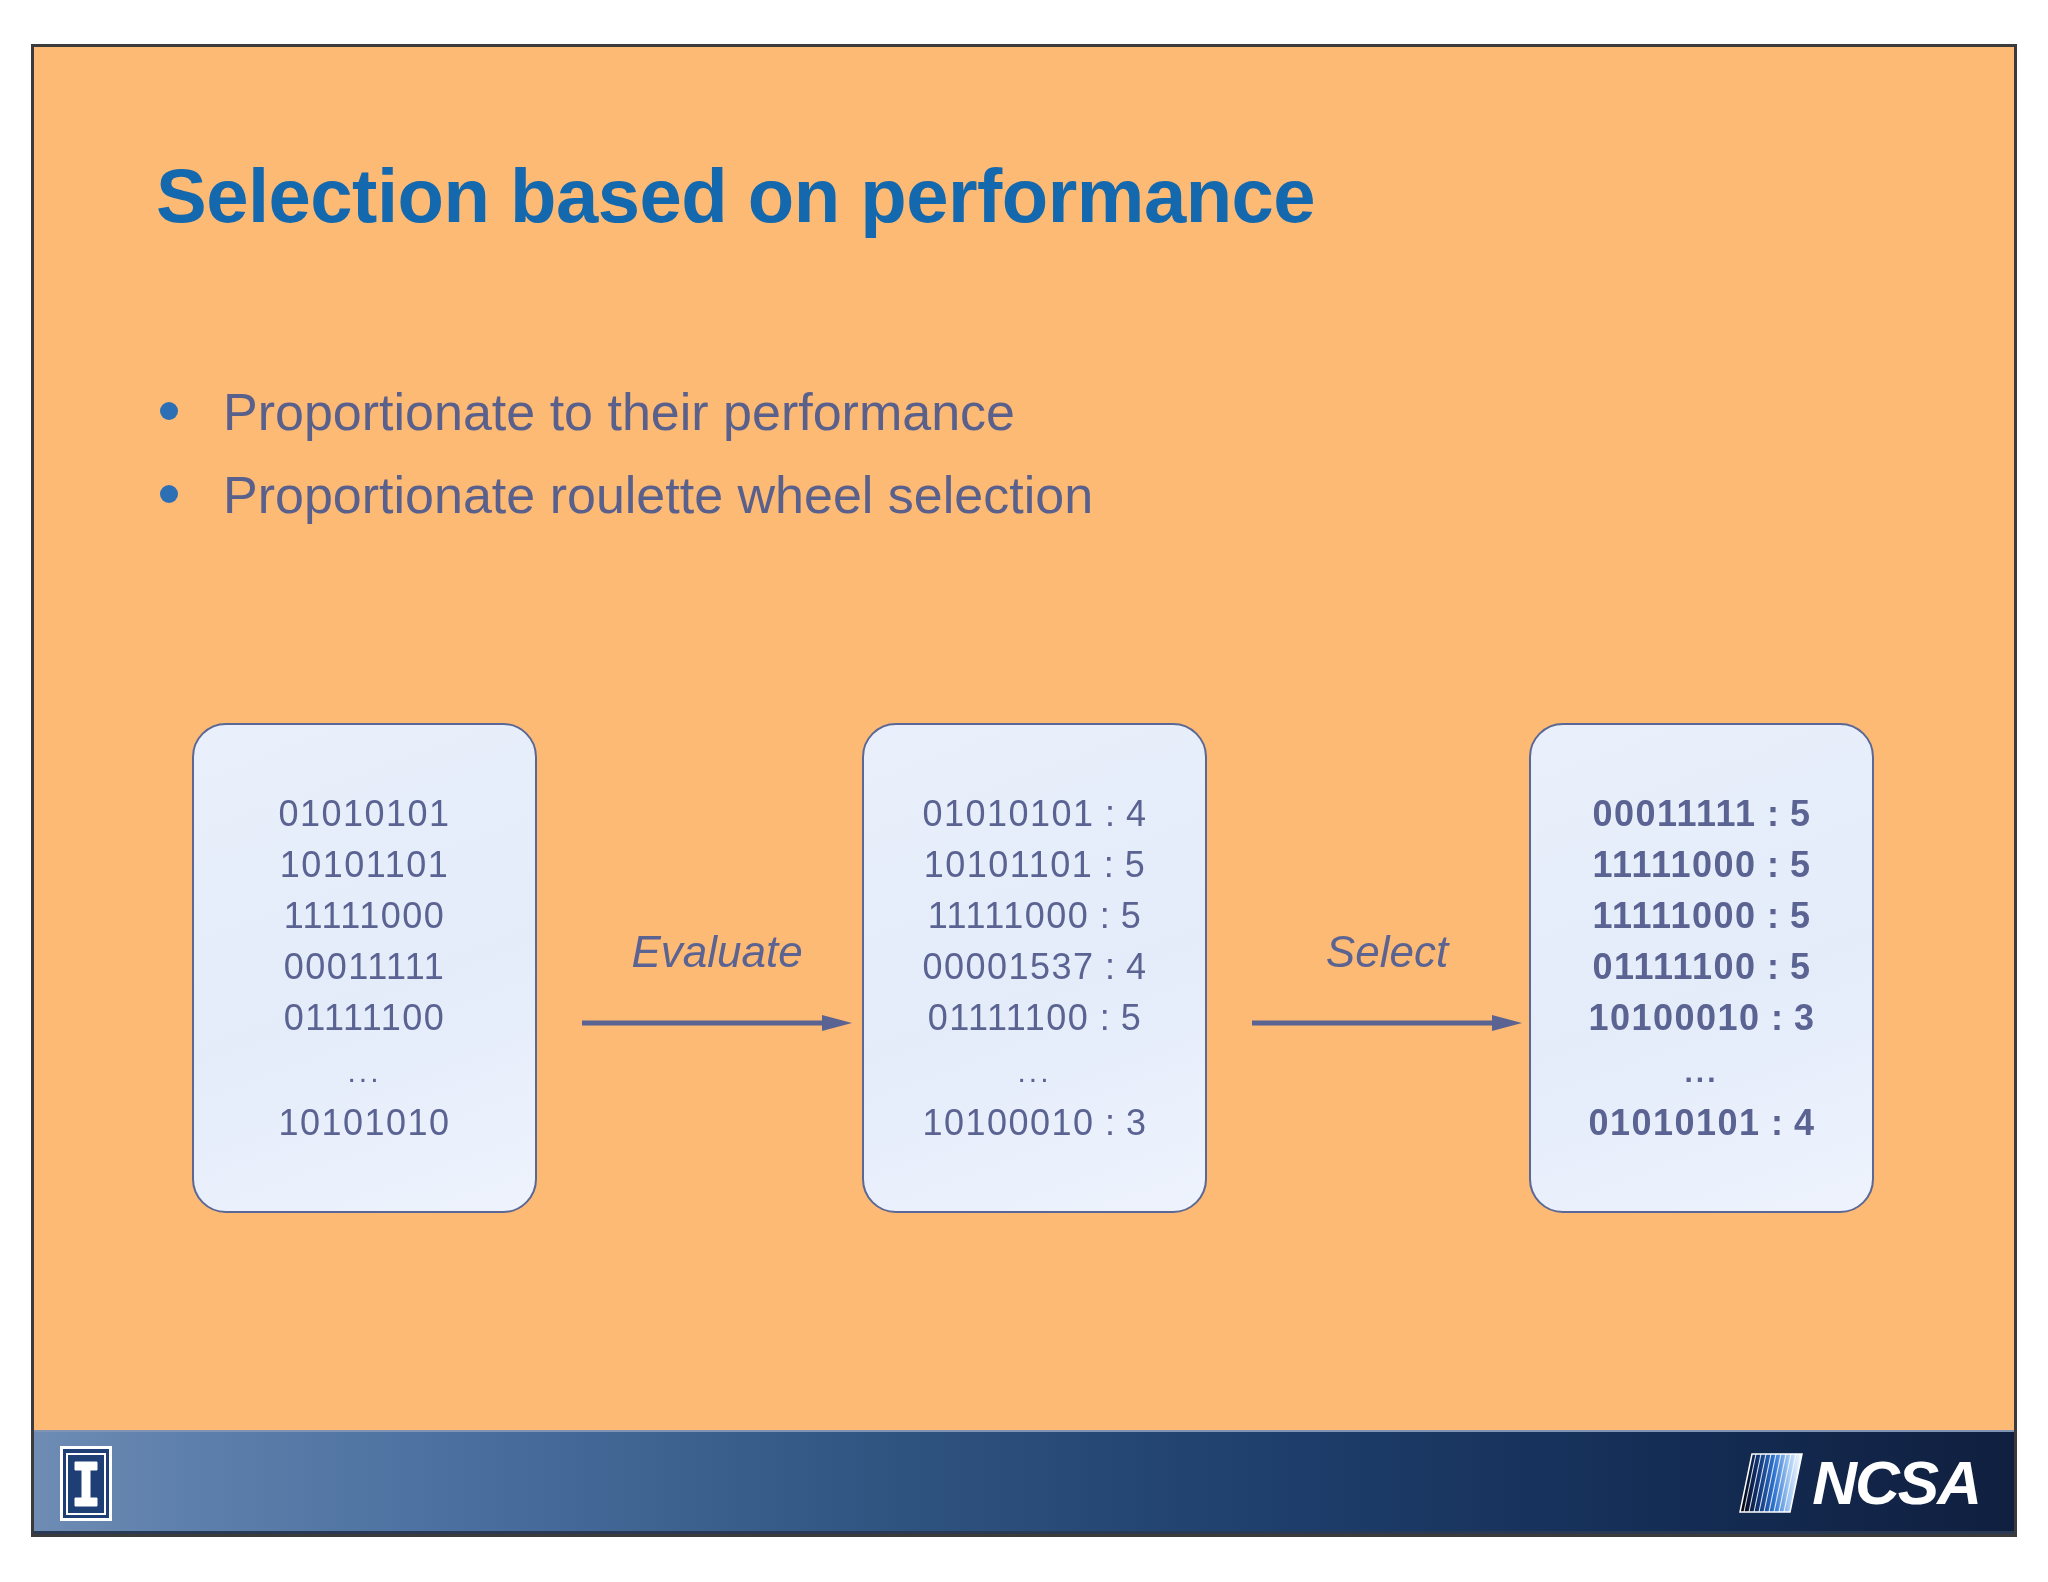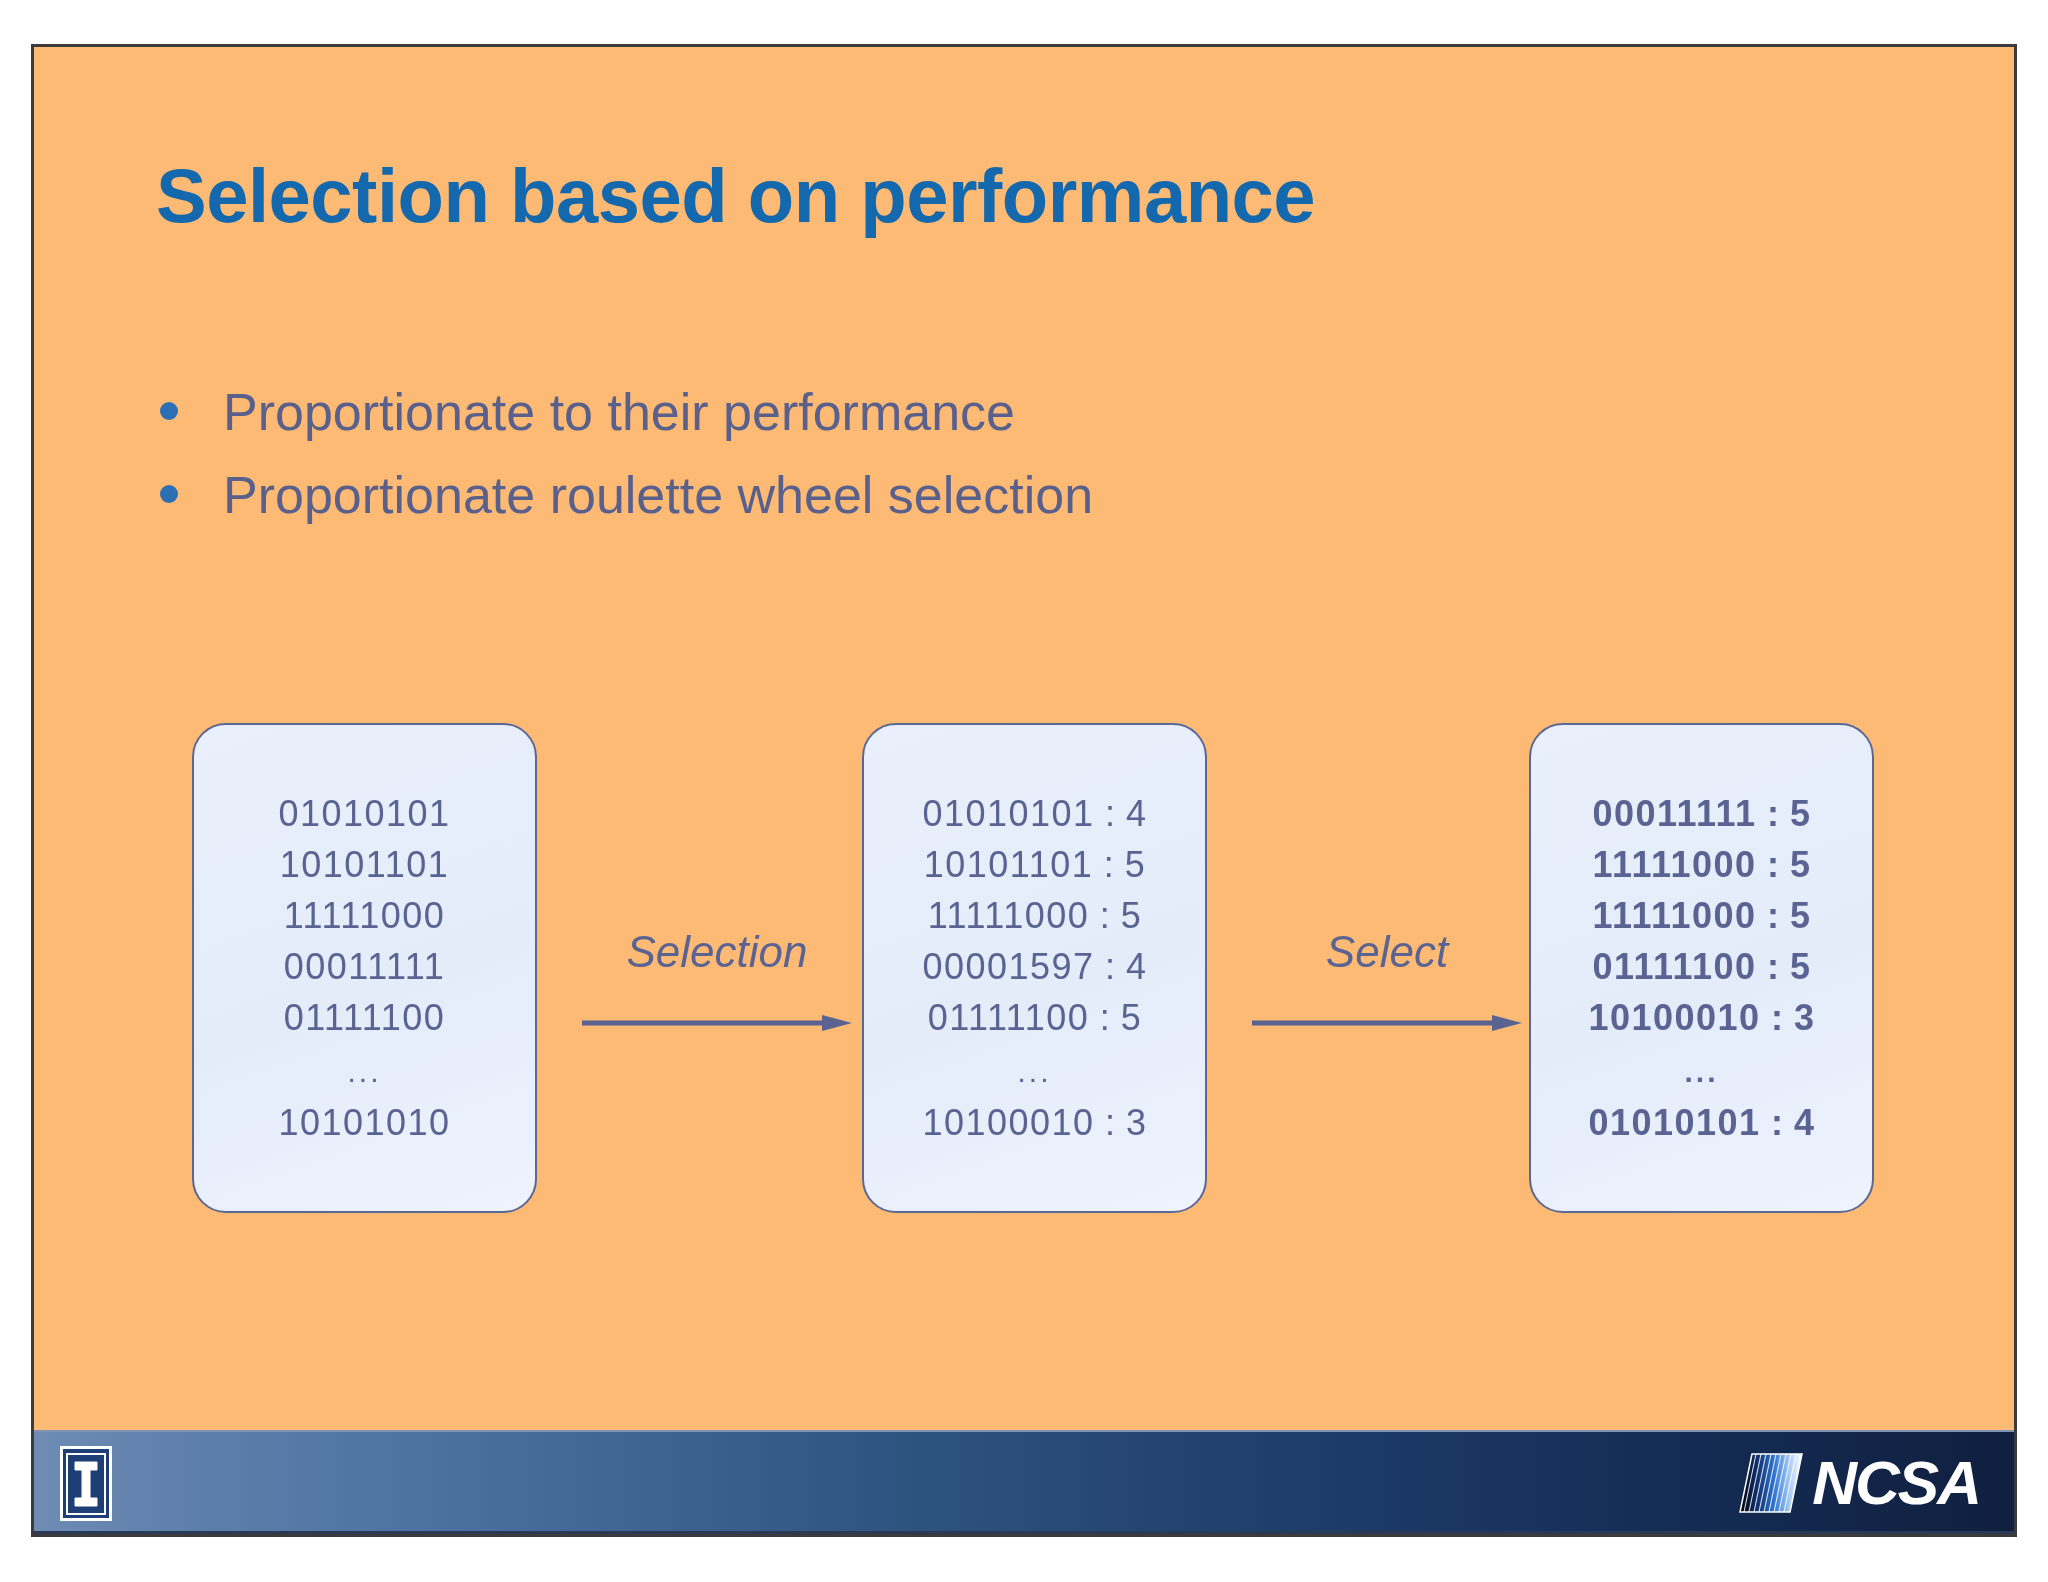--- a/index.html
+++ b/index.html
@@ -229,33 +229,33 @@
           <div class="row"><span>10101101</span></div>
           <div class="row"><span>11111000</span></div>
           <div class="row"><span>00011111</span></div>
           <div class="row"><span>01111100</span></div>
           <div class="row ellipsis"><span>...</span></div>
           <div class="row"><span>10101010</span></div>
         </div>
     </div>
 
     <div class="arrow-group a1">
-      <div class="arrow-label">Selection</div>
+      <div class="arrow-label">Evaluate</div>
       <svg class="arrow-line" viewBox="0 0 270 20" preserveAspectRatio="none">
         <line x1="0" y1="10" x2="245" y2="10" stroke="#5a6392" stroke-width="5"></line>
         <polygon points="240,2 270,10 240,18" fill="#5a6392"></polygon>
       </svg>
     </div>
 
     <div class="pop-box b2">
       <div class="rows">
           <div class="row"><span>01010101</span><span class="score"> : 4</span></div>
           <div class="row"><span>10101101</span><span class="score"> : 5</span></div>
           <div class="row"><span>11111000</span><span class="score"> : 5</span></div>
-          <div class="row"><span>00001597</span><span class="score"> : 4</span></div>
+          <div class="row"><span>00001537</span><span class="score"> : 4</span></div>
           <div class="row"><span>01111100</span><span class="score"> : 5</span></div>
           <div class="row ellipsis"><span>...</span></div>
           <div class="row"><span>10100010</span><span class="score"> : 3</span></div>
         </div>
     </div>
 
     <div class="arrow-group a2">
       <div class="arrow-label">Select</div>
       <svg class="arrow-line" viewBox="0 0 270 20" preserveAspectRatio="none">
         <line x1="0" y1="10" x2="245" y2="10" stroke="#5a6392" stroke-width="5"></line>

